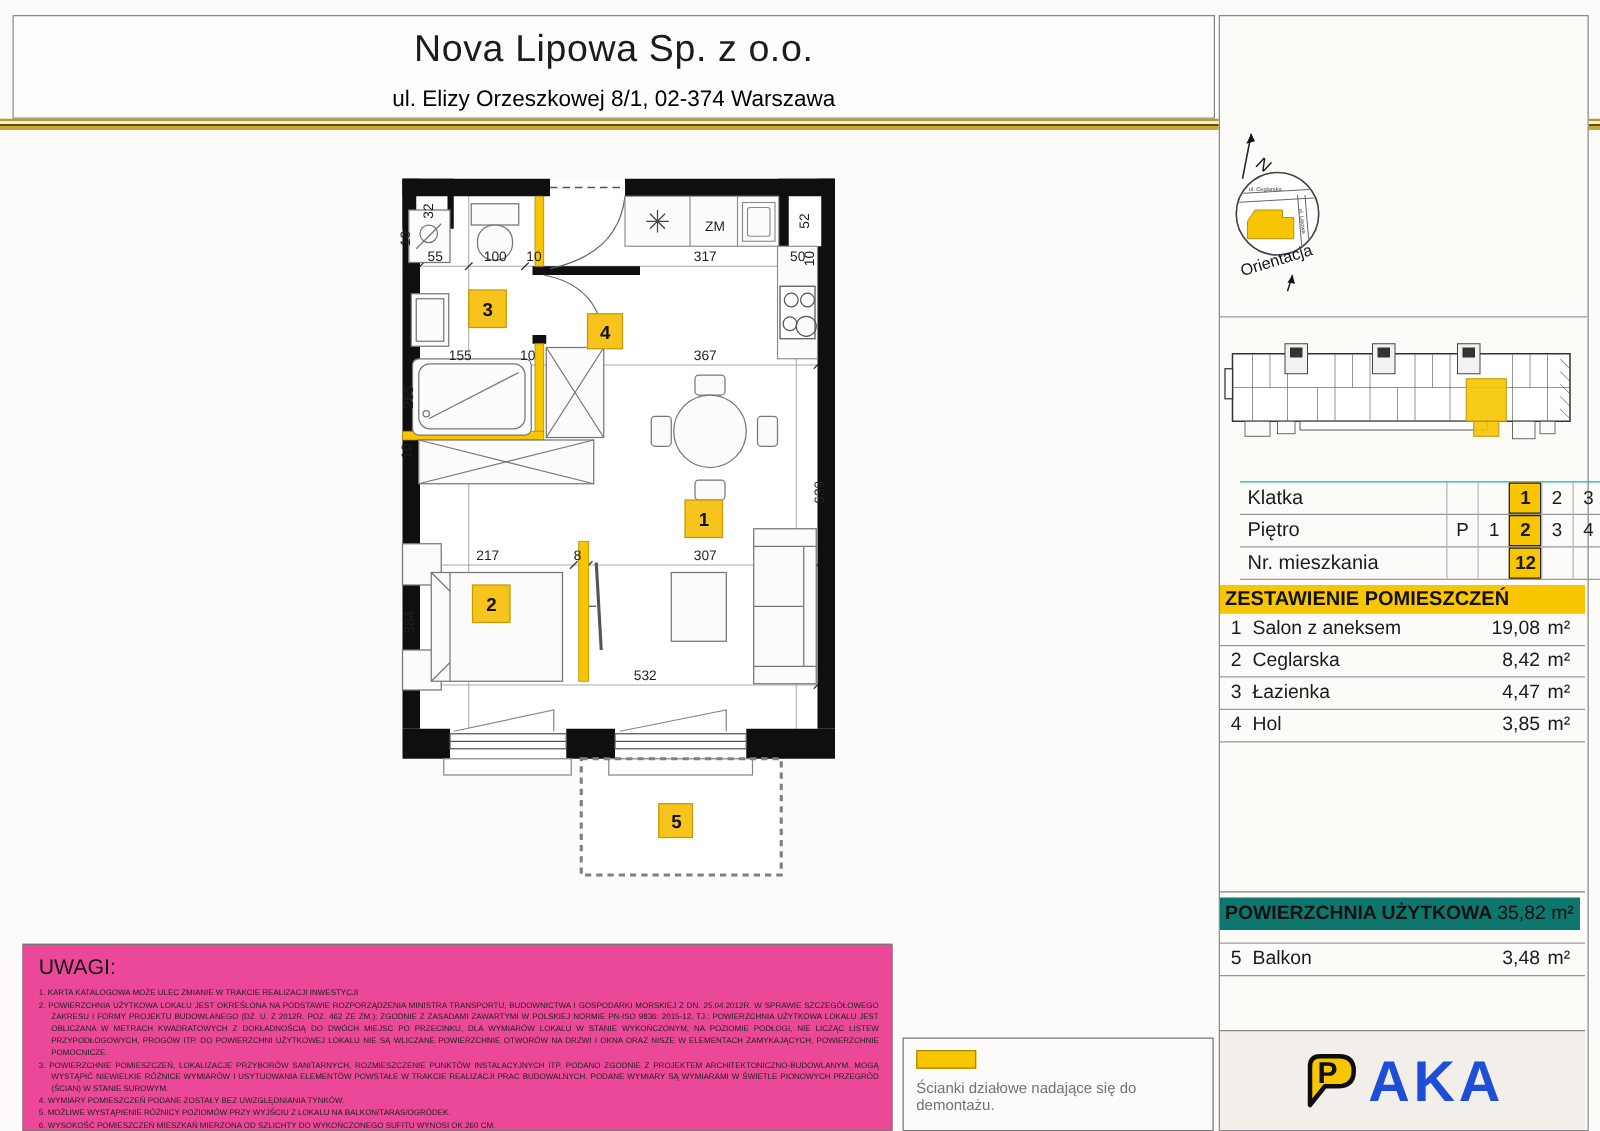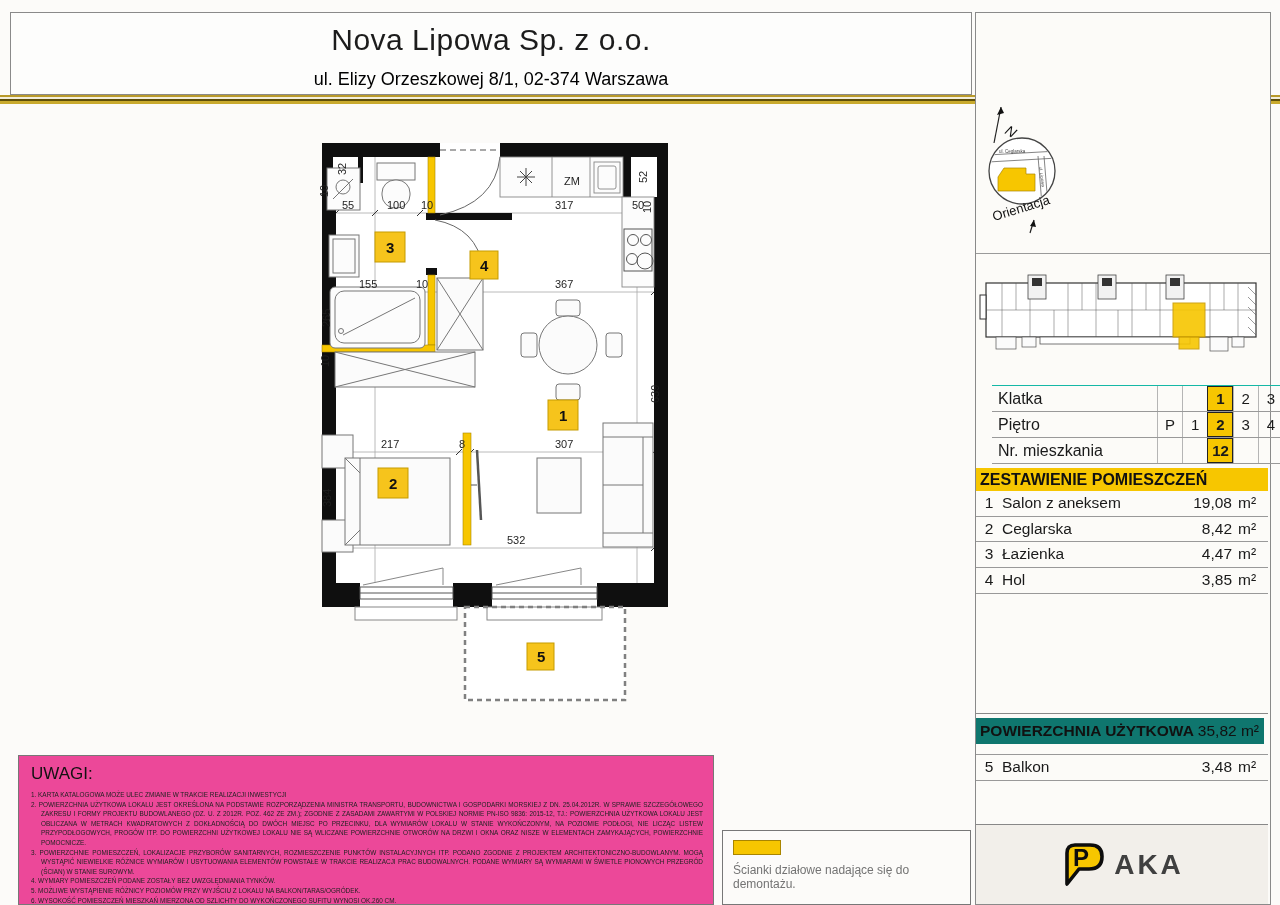--- a/index.html
+++ b/index.html
@@ -28,21 +28,21 @@
   .room-row{display:grid;grid-template-columns:26px 1fr 62px 36px;height:24.7px;line-height:24.7px;border-bottom:1px solid #999;font-size:15.5px;}
   .room-no{text-align:center;}
   .room-area{text-align:right;}
   .room-unit{padding-left:6px;}
   .total-sep{position:absolute;left:0;top:700px;width:292px;border-top:1px solid #888;}
   .total-bar{position:absolute;left:0;top:705px;width:288px;height:26px;line-height:26px;background:#0f766e;display:flex;justify-content:space-between;color:#111;}
   .total-label{font-weight:bold;font-size:15.5px;padding-left:4px;}
   .total-value{font-size:15.5px;padding-right:5px;}
   .balkon-row{position:absolute;left:0;top:741px;width:292px;border-top:1px solid #999;border-bottom:1px solid #999;}
   .logo-box{position:absolute;left:0;top:811px;width:292px;height:79px;border-top:1px solid #888;background:#F2EFEA;display:flex;align-items:center;justify-content:center;}
-  .logo-rest{font-size:28px;font-weight:900;letter-spacing:3px;color:#404040;margin-left:8px;}
+  .logo-rest{font-size:46px;font-weight:900;letter-spacing:3px;color:#1d4ed8;margin-left:8px;}
   
   .uwagi-box{left:18px;top:755px;width:694px;height:148px;border:1.2px solid #777;background:#ec4899;}
   .uwagi-title{font-size:17px;margin:8px 0 6px 12px;color:#111;}
   .uwagi-notes{margin:0 10px 0 12px;}
   .note{font-size:6.4px;line-height:9.6px;color:#222;text-align:justify;padding-left:10px;text-indent:-10px;}
   
   .legend-box{left:722px;top:830px;width:247px;height:73px;border:1.2px solid #777;background:#FCFBF9;}
   .legend-swatch{position:absolute;left:10px;top:9px;width:46px;height:13px;background:#F7C600;border:1px solid #a98500;}
   .legend-text{position:absolute;left:10px;top:32px;font-size:12px;color:#737373;}
   svg text{font-family:"Liberation Sans",sans-serif;}

